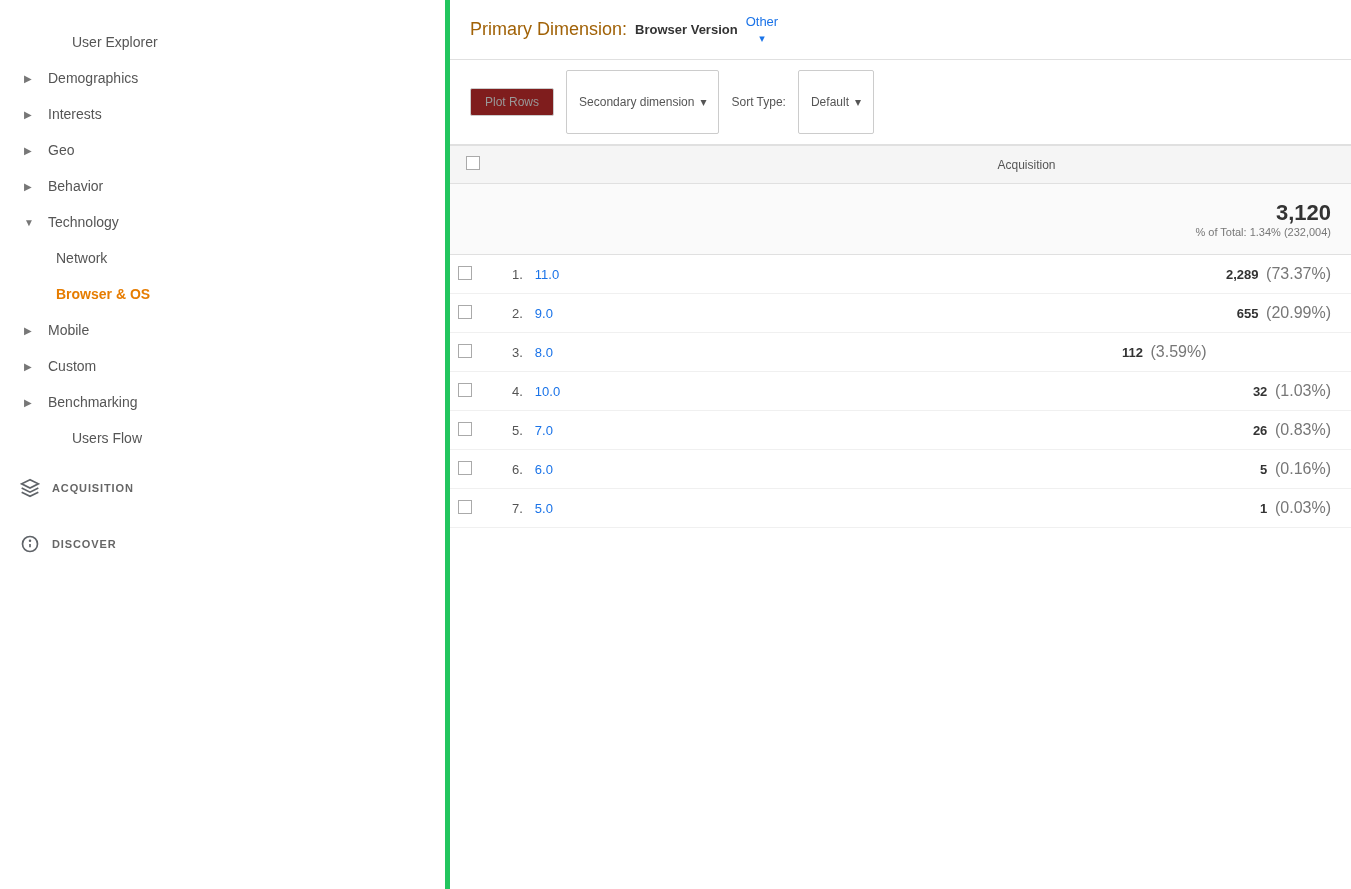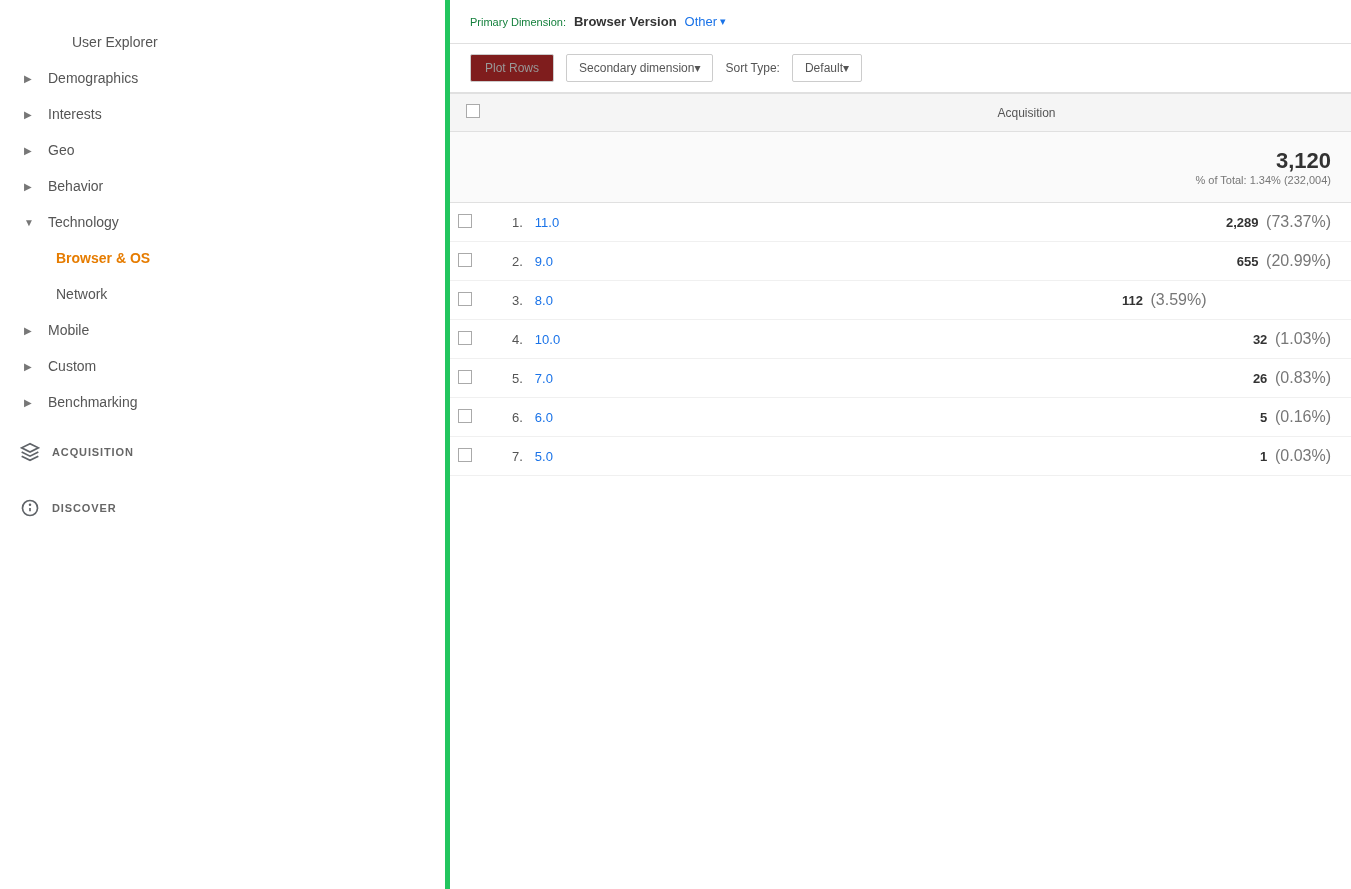--- a/index.html
+++ b/index.html
@@ -64,38 +64,39 @@
     
     .primary-dim-bar {
       padding: 14px 20px;
       display: flex;
       align-items: center;
       gap: 8px;
       border-bottom: 1px solid #e0e0e0;
       background: #fff;
     }
     .primary-dim-label {
-      color: #15803d;
-      font-size: 11px;
+      color: #a16207;
+      font-size: 18px;
     }
     .primary-dim-value {
       font-weight: bold;
       font-size: 13px;
       color: #333;
     }
     .other-btn {
       color: #1a73e8;
       font-size: 13px;
       cursor: pointer;
       display: flex;
       align-items: center;
       gap: 3px;
       border: none;
       background: none;
       padding: 0;
+      flex-direction: column;
     }
 
     
     .toolbar {
       padding: 10px 20px;
       display: flex;
       align-items: center;
       gap: 12px;
       border-bottom: 1px solid #e0e0e0;
       background: #fff;
@@ -103,29 +104,30 @@
     .plot-rows-btn {
       padding: 6px 14px;
       border: 1px solid #ccc;
       background: #7f1d1d;
       color: #999;
       font-size: 12px;
       cursor: not-allowed;
       border-radius: 2px;
     }
     .dropdown-btn {
-      padding: 6px 12px;
+      padding: 24px 12px;
       border: 1px solid #ccc;
       background: #fff;
       color: #555;
       font-size: 12px;
       cursor: pointer;
       border-radius: 2px;
       display: flex;
       align-items: center;
+      gap: 6px;
     }
     .sort-label {
       font-size: 12px;
       color: #555;
     }
 
     
     .data-table {
       width: 100%;
       border-collapse: collapse;
@@ -266,43 +268,47 @@
   <div class="sidebar-item">
     <span class="arrow">▶</span>
     <span>Behavior</span>
   </div>
 
   <div class="sidebar-item">
     <span class="arrow">▼</span>
     <span>Technology</span>
   </div>
 
+  <div class="sidebar-item level2">
+    <span>Network</span>
+  </div>
+
   <div class="sidebar-item level2 active">
     <span>Browser &amp; OS</span>
   </div>
 
-  <div class="sidebar-item level2">
-    <span>Network</span>
-  </div>
-
   <div class="sidebar-item">
     <span class="arrow">▶</span>
     <span>Mobile</span>
   </div>
 
   <div class="sidebar-item">
     <span class="arrow">▶</span>
     <span>Custom</span>
   </div>
 
   <div class="sidebar-item">
     <span class="arrow">▶</span>
     <span>Benchmarking</span>
   </div>
 
+  <div class="sidebar-item no-arrow">
+    <span class="arrow"></span>
+    <span>Users Flow</span>
+  </div>
 
   <div class="sidebar-section-header" style="margin-top: 8px;">
     <div class="icon" style="color:#5f6368; font-size:18px;">
       <svg width="20" height="20" viewBox="0 0 24 24" fill="none" stroke="#5f6368" stroke-width="2">
         <path d="M12 2L2 7l10 5 10-5-10-5z"></path>
         <path d="M2 17l10 5 10-5"></path>
         <path d="M2 12l10 5 10-5"></path>
       </svg>
     </div>
     <span style="font-size:11px; font-weight:bold; color:#666; letter-spacing:0.08em;">ACQUISITION</span>

